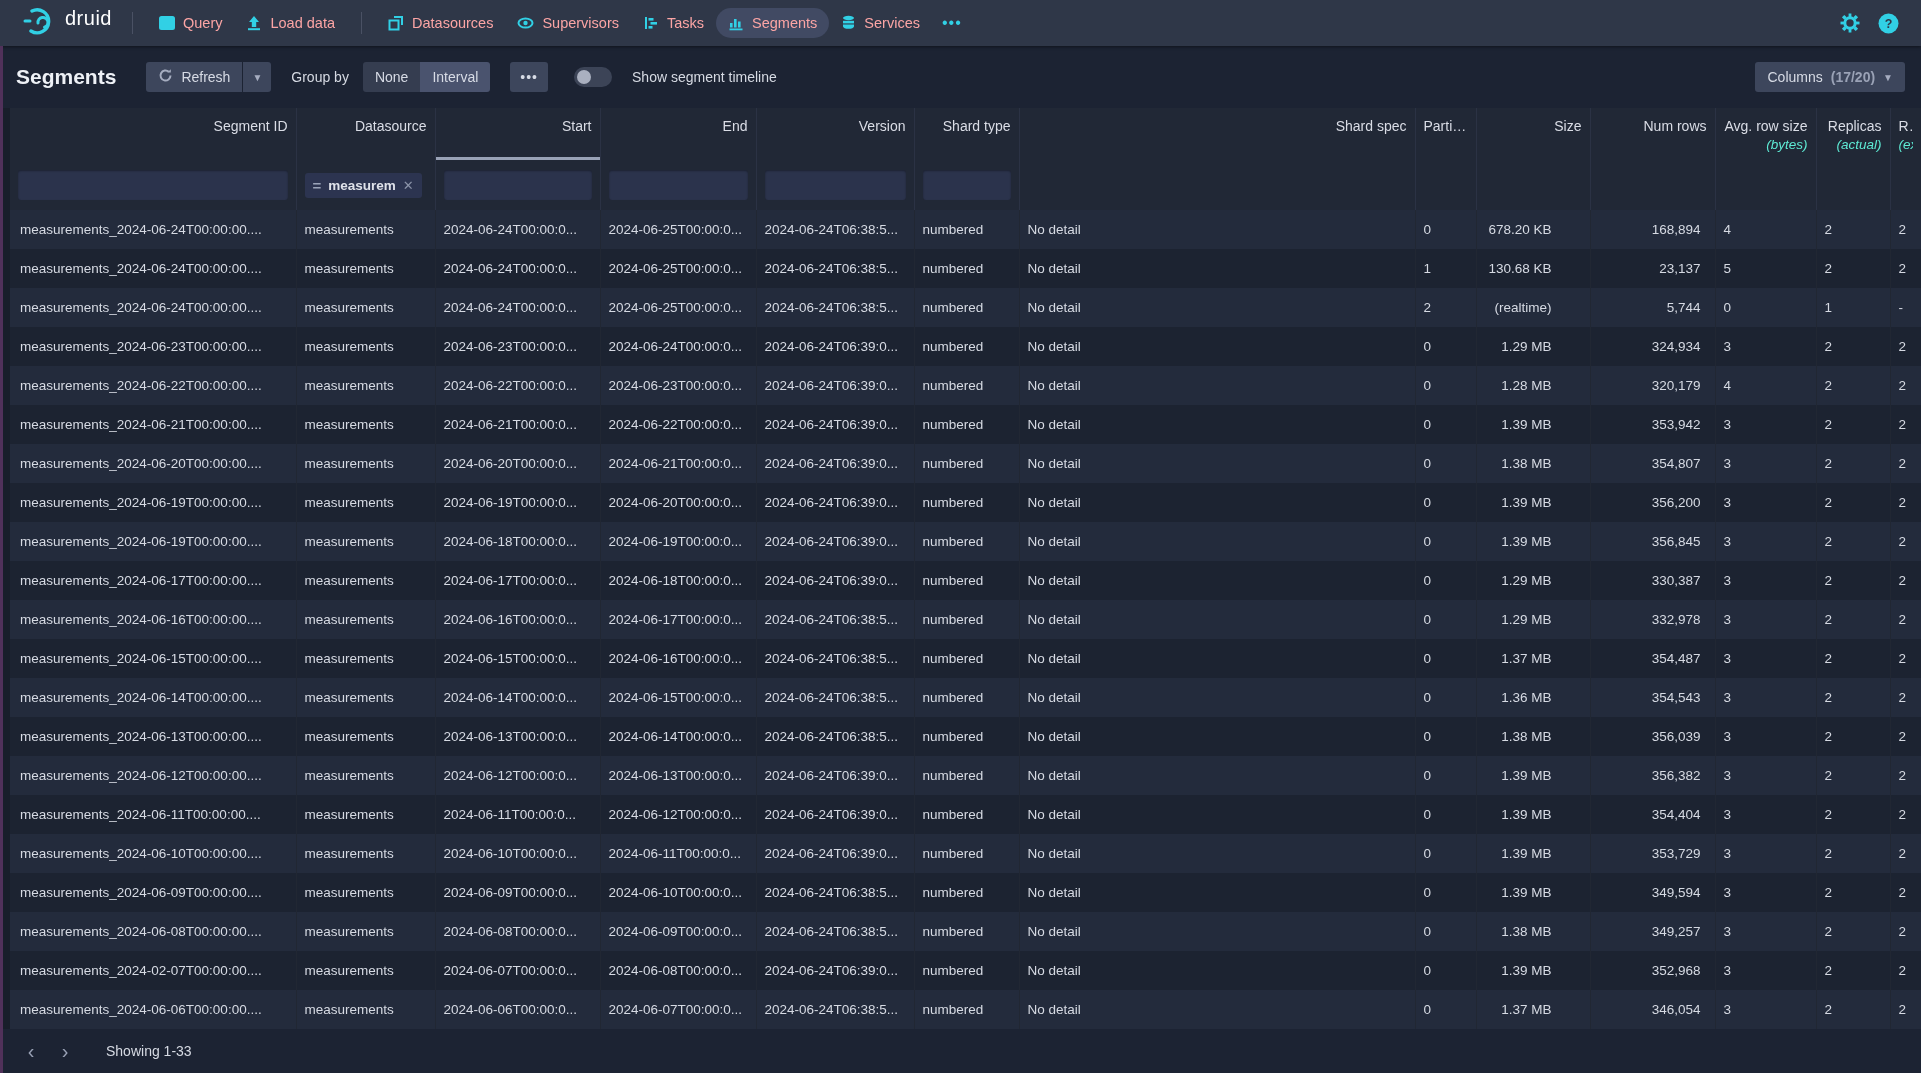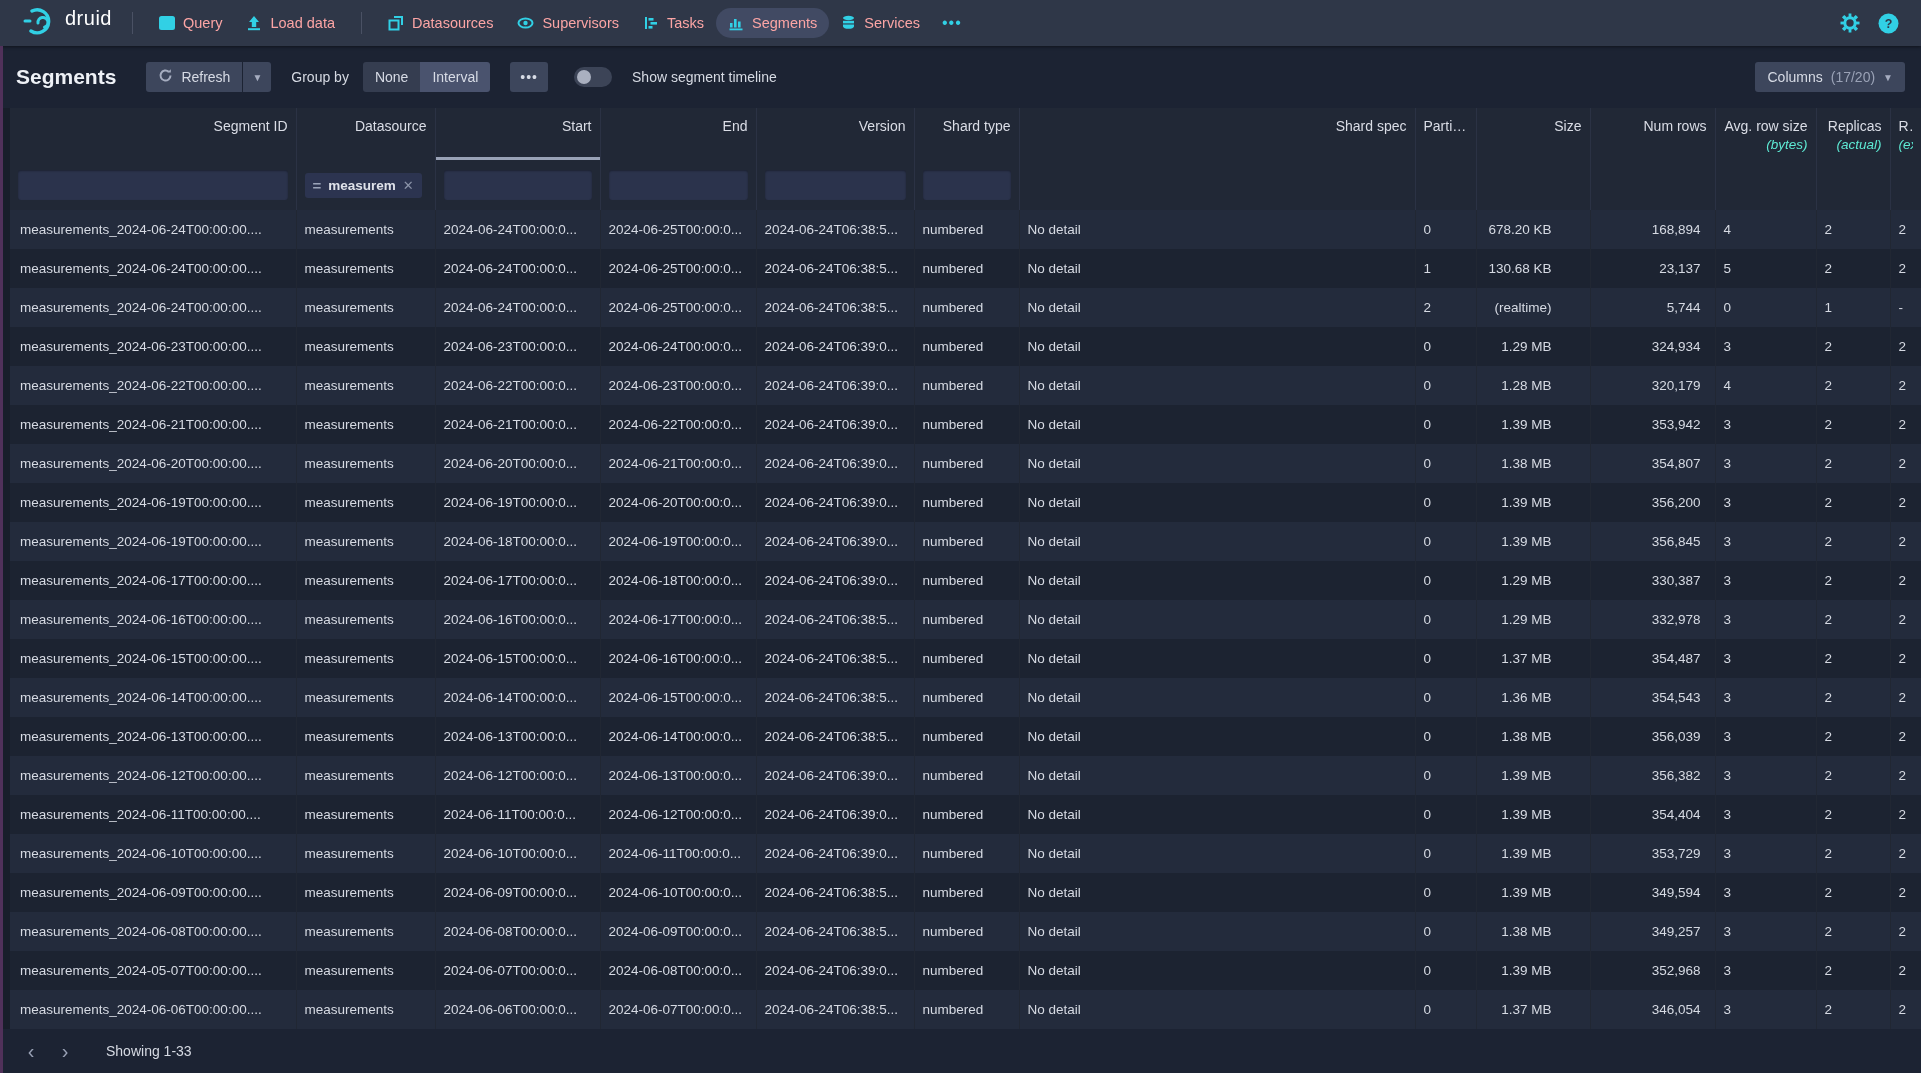--- a/index.html
+++ b/index.html
@@ -70,21 +70,21 @@
   .segmented .btn:first-child{border-radius:3px 0 0 3px;background:var(--btn-bg-dim);}
   .segmented .btn:last-child{border-radius:0 3px 3px 0;background:var(--btn-bg-active);}
   .more-btn{padding:0 10px;letter-spacing:1px;margin-left:10px;}
   .toggle{
     margin-left:16px;width:38px;height:20px;border-radius:10px;background:#3c4457;
     position:relative;cursor:pointer;flex:none;
   }
   .toggle .knob{position:absolute;left:3px;top:3px;width:14px;height:14px;border-radius:50%;background:#aab0c0;}
   .toggle-label{font-size:14px;margin-left:10px;}
   .toolbar-spacer{flex:1;}
-  .columns-btn .count{color:var(--muted);}
+  .columns-btn .count{color:var(--muted);font-weight:bold;}
   
   .table-area{padding-left:10px;background:#181e2a;}
   table{border-collapse:collapse;table-layout:fixed;width:1911px;}
   col.c0{width:286px;} col.c1{width:139px;} col.c2{width:165px;} col.c3{width:156px;}
   col.c4{width:158px;} col.c5{width:105px;} col.c6{width:396px;} col.c7{width:61px;}
   col.c8{width:114px;} col.c9{width:125px;} col.c10{width:101px;} col.c11{width:74px;}
   col.c12{width:31px;}
   thead th{
     height:52px;background:var(--header-bg);border-right:1px solid var(--border);
     color:#dadde6;font-size:14px;font-weight:normal;text-align:right;
@@ -665,21 +665,21 @@
           <td class="col5">numbered</td>
           <td class="col6">No detail</td>
           <td class="col7">0</td>
           <td class="col8">1.38 MB</td>
           <td class="col9">349,257</td>
           <td class="col10">3</td>
           <td class="col11">2</td>
           <td class="col12">2</td>
         </tr>
         <tr>
-          <td class="col0">measurements_2024-05-07T00:00:00....</td>
+          <td class="col0">measurements_2024-02-07T00:00:00....</td>
           <td class="col1">measurements</td>
           <td class="col2">2024-06-07T00:00:0...</td>
           <td class="col3">2024-06-08T00:00:0...</td>
           <td class="col4">2024-06-24T06:39:0...</td>
           <td class="col5">numbered</td>
           <td class="col6">No detail</td>
           <td class="col7">0</td>
           <td class="col8">1.39 MB</td>
           <td class="col9">352,968</td>
           <td class="col10">3</td>

